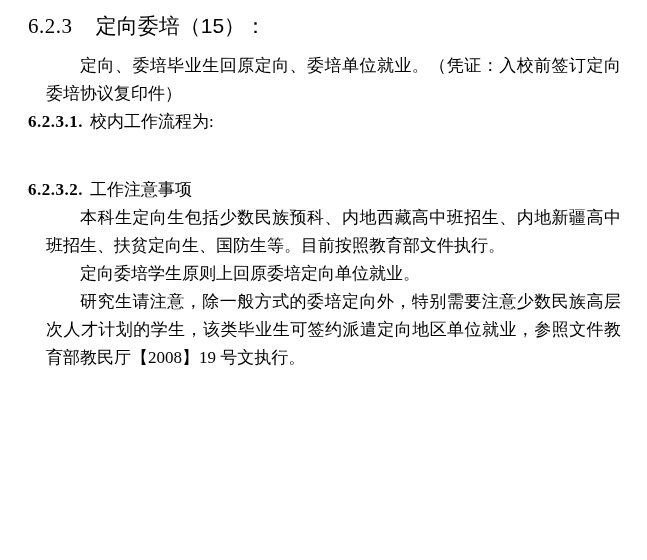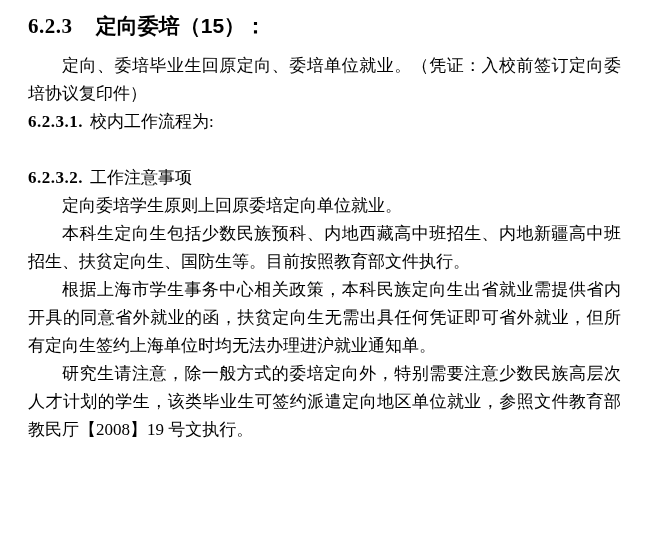--- a/index.html
+++ b/index.html
@@ -17,51 +17,52 @@
   .page {
     box-sizing: border-box;
     width: 647px;
     height: 560px;
     padding: 10px 26px 0 28px;
     background: #ffffff;
   }
   .doc-title {
     margin: 2px 0 12px 0;
     font-size: 21px;
-    font-weight: bold;
+    font-weight: normal;
     line-height: 28px;
     white-space: nowrap;
   }
   .doc-title .num {
     font-family: "Liberation Serif", "DejaVu Serif", serif;
     margin-right: 18px;
     letter-spacing: 0.5px;
   }
   .doc-title .txt {
     font-family: "Liberation Sans", "DejaVu Sans", sans-serif;
   }
   p {
     margin: 0;
     font-size: 17px;
     line-height: 28px;
     text-align: justify;
   }
   p.indent {
     text-indent: 2em;
+    margin-left: 18px;
   }
   .subhead {
     text-align: left;
   }
   .subhead .num {
     font-weight: bold;
     margin-right: 7px;
     letter-spacing: 0.5px;
   }
   .gap-top {
-    margin-top: 28px;
+    margin-top: 40px;
   }
 </style>
 </head>
 <body>
 
 <div class="page">
 
   <h1 class="doc-title">
     <span class="num">6.2.3</span>
     <span class="txt">定向委培（15）：</span>
@@ -72,21 +73,20 @@
   <p class="subhead">
     <span class="num">6.2.3.1.</span><span>校内工作流程为:</span>
   </p>
 
 
 
   <p class="subhead gap-top">
     <span class="num">6.2.3.2.</span><span>工作注意事项</span>
   </p>
 
+  <p class="indent">本科生定向生包括少数民族预科、内地西藏高中班招生、内地新疆高中班招生、扶贫定向生、国防生等。目前按照教育部文件执行。</p>
+
   <p class="indent">定向委培学生原则上回原委培定向单位就业。</p>
 
-  <p class="indent">本科生定向生包括少数民族预科、内地西藏高中班招生、内地新疆高中班招生、扶贫定向生、国防生等。目前按照教育部文件执行。</p>
-
-  <p class="indent">根据上海市学生事务中心相关政策，本科民族定向生出省就业需提供省内开具的同意省外就业的函，扶贫定向生无需出具任何凭证即可省外就业，但所有定向生签约上海单位时均无法办理进沪就业通知单。</p>
 
   <p class="indent">研究生请注意，除一般方式的委培定向外，特别需要注意少数民族高层次人才计划的学生，该类毕业生可签约派遣定向地区单位就业，参照文件教育部教民厅【2008】19 号文执行。</p>
 
 </div>
 
 </body></html>

